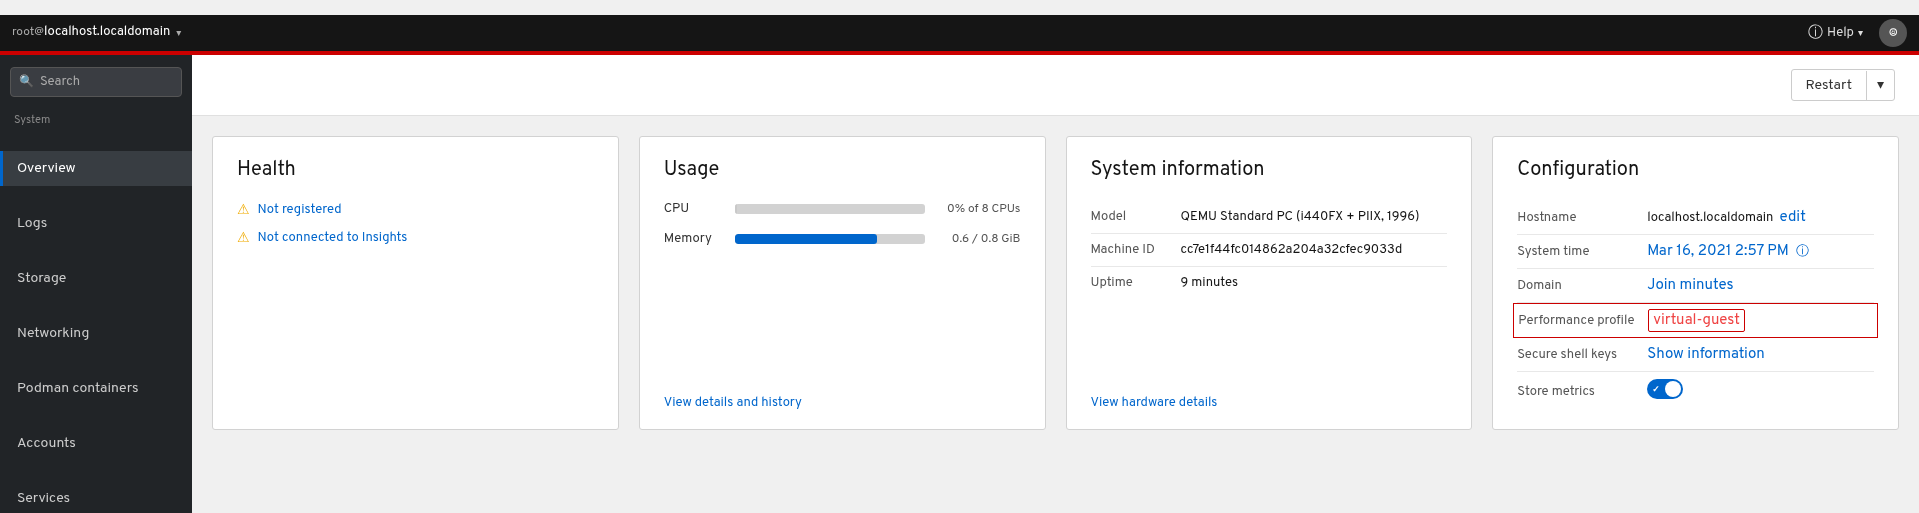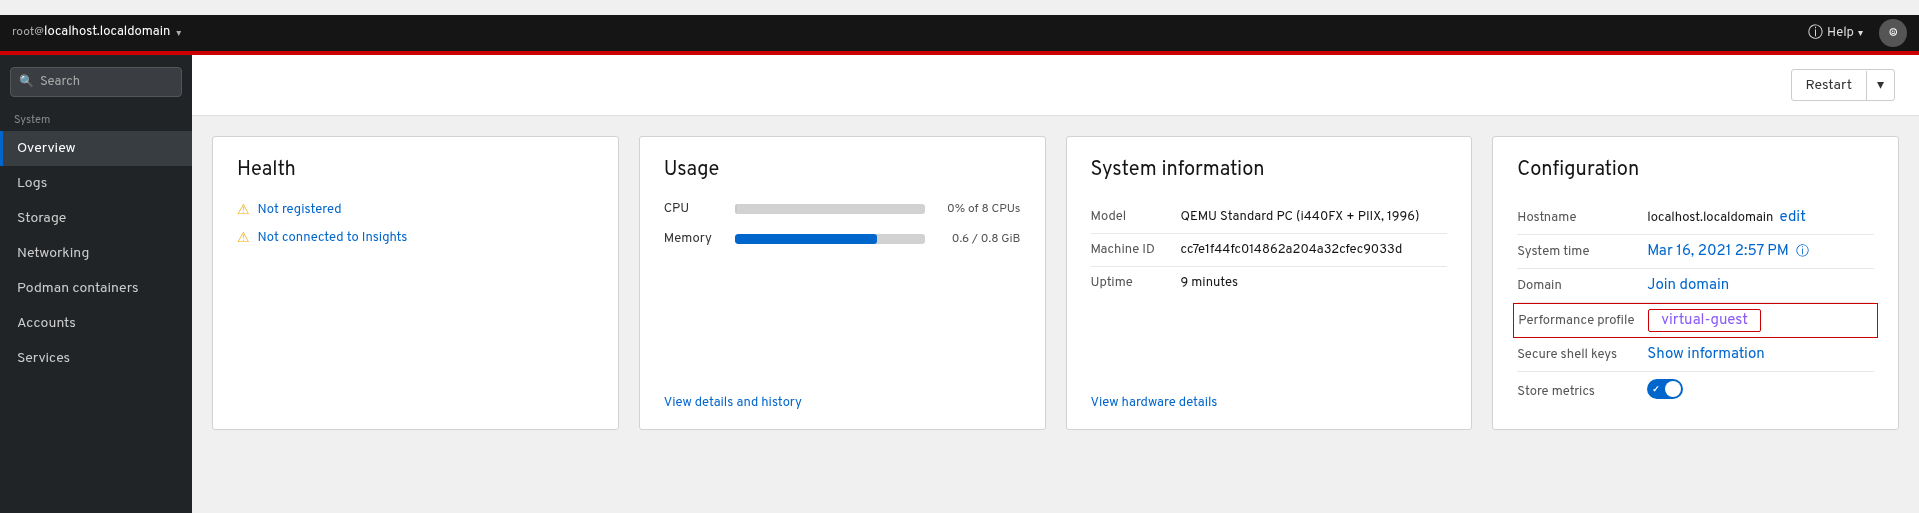--- a/index.html
+++ b/index.html
@@ -92,20 +92,21 @@
       padding: 8px 14px 4px;
       text-transform: none;
       letter-spacing: 0;
     }
     .sidebar-item {
       padding: 9px 14px;
       cursor: pointer;
       font-size: 14px;
       color: #ccc;
       border-left: 3px solid transparent;
+      margin-top: 20px;
     }
     .sidebar-item.active {
       background: #383d42;
       color: #fff;
       border-left: 3px solid #06c;
     }
 
     
     .main {
       flex: 1;
@@ -276,23 +277,23 @@
       flex: 1;
     }
     .config-link {
       color: #06c;
       cursor: pointer;
       font-size: 15px;
       text-decoration: none;
       margin-top: 6px;
     }
     .config-link.profile-link {
-      color: #8b5cf6;
+      color: #ef4444;
       border: 1px solid #c00;
-      padding: 1px 12px;
+      padding: 1px 4px;
       border-radius: 2px;
     }
 
     
     .toggle {
       width: 36px;
       height: 20px;
       background: #06c;
       border-radius: 10px;
       position: relative;
@@ -455,21 +456,21 @@
           <span class="config-key">System time</span>
           <span class="config-val">
             <a class="config-link">Mar 16, 2021 2:57 PM</a>
             <span class="info-icon">ⓘ</span>
           </span>
         </div>
 
         <div class="config-row">
           <span class="config-key">Domain</span>
           <span class="config-val">
-            <a class="config-link">Join domain</a>
+            <a class="config-link">Join minutes</a>
           </span>
         </div>
 
         <div class="config-row" style="border: 1px solid #c00; margin: 0 -4px; padding: 7px 4px;">
           <span class="config-key">Performance profile</span>
           <span class="config-val">
             <a class="config-link profile-link">virtual-guest</a>
           </span>
         </div>
 

